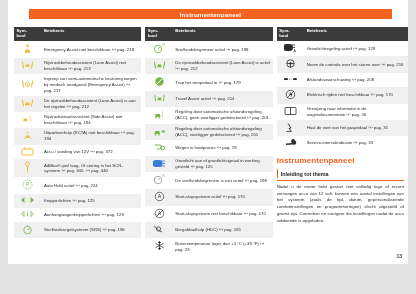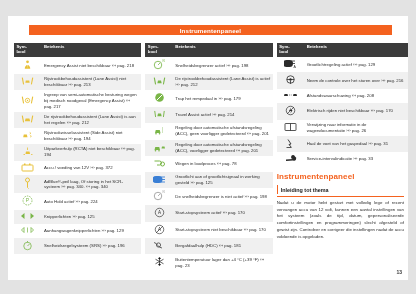--- a/index.html
+++ b/index.html
@@ -4,21 +4,21 @@
 <style>
   html,body{margin:0;padding:0;}
   body{
     width:416px;height:294px;
     background:#e3e3e3;
     font-family:"Liberation Sans", sans-serif;
     overflow:hidden;
   }
   .page{
     position:absolute;
-    left:8px;top:16px;width:400px;height:264px;
+    left:8px;top:0;width:400px;height:264px;
     background:#ffffff;
     overflow:hidden;
   }
   .banner{
     position:absolute;left:21px;top:9px;width:363px;height:10px;
     background:#f4621f;
     color:#ffffff;
     font-size:6.2px;font-weight:bold;
     letter-spacing:.15px;
     display:flex;align-items:center;justify-content:center;

